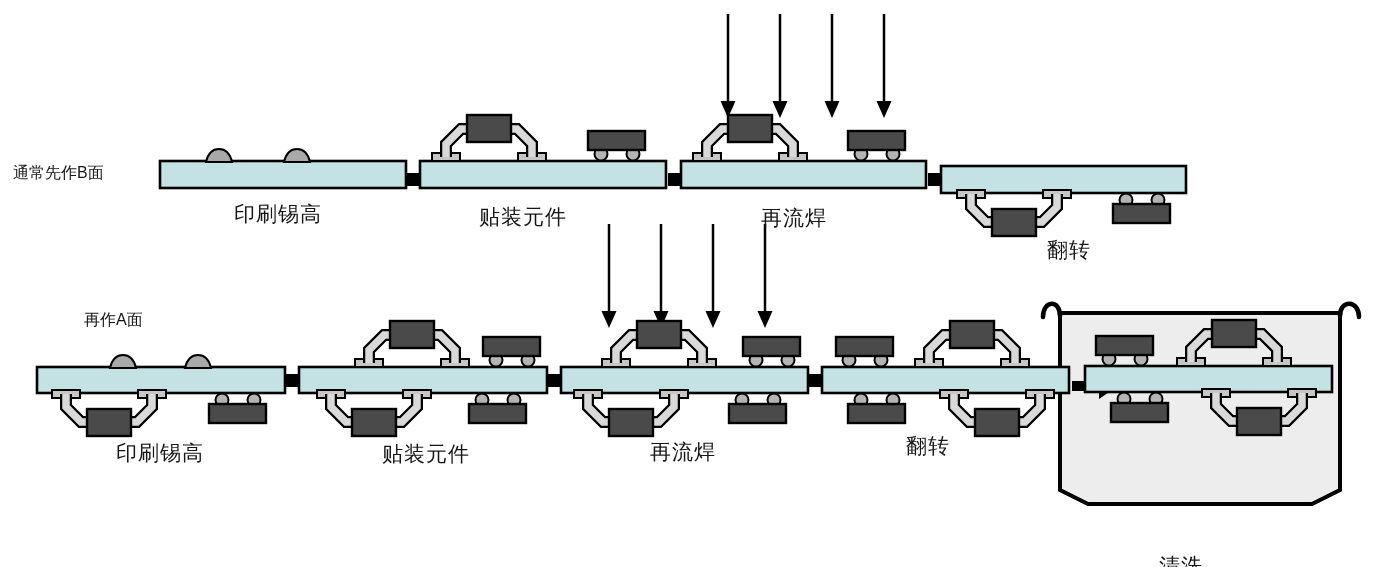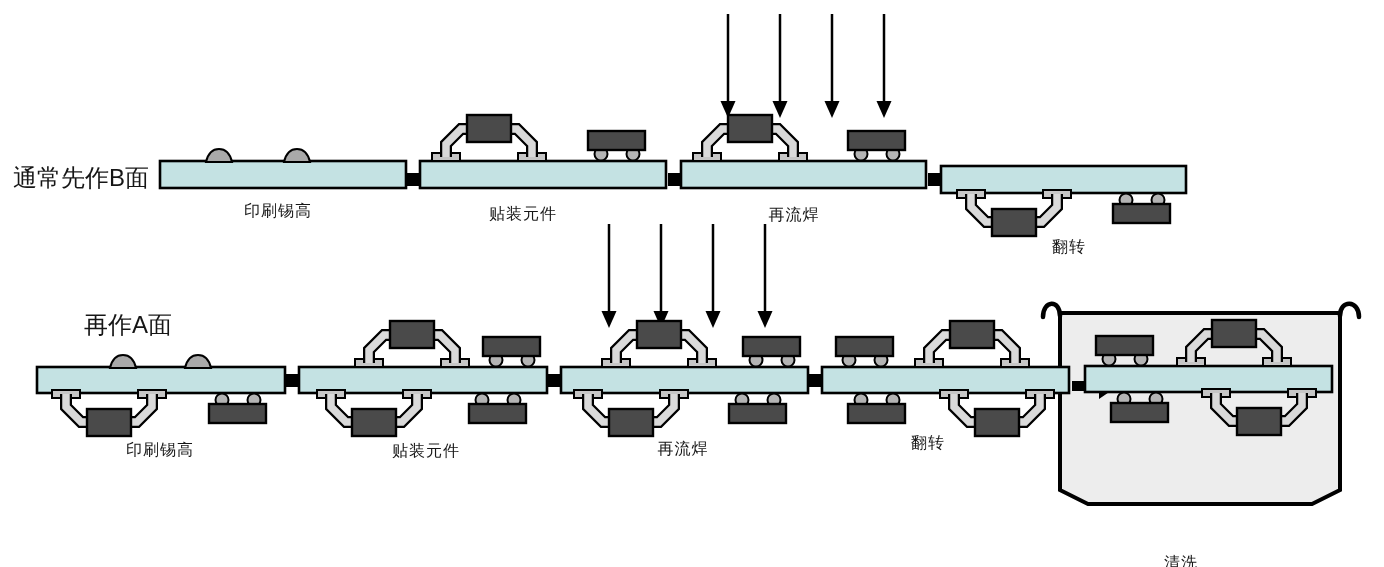--- a/index.html
+++ b/index.html
@@ -2,25 +2,25 @@
 <html style="--board: #c4e2e3; --component: #4a4a4a; --lead: #d9d9d9; --pad: #c6c6c6; --ball: #b4b4b4; --bump: #a9a9a9; --tank: #ededed; --ink: #000000;"><head>
 <meta charset="utf-8">
 <style>
   html,body{margin:0;padding:0;background:#fff;}
   .canvas{
     position:relative;width:1384px;height:567px;background:#fff;
     font-family:"Liberation Sans","DejaVu Sans",sans-serif;overflow:hidden;
   }
   svg{position:absolute;left:0;top:0;}
   .lbl{
-    position:absolute;color:#161616;font-size:16px;line-height:1.15;
+    position:absolute;color:#161616;font-size:21px;line-height:1.15;
     white-space:nowrap;letter-spacing:1px;
   }
   .centered{transform:translateX(-50%);}
-  .side-lbl{font-size:24px;letter-spacing:0;}
+  .side-lbl{font-size:16px;letter-spacing:0;}
   
   .board{fill:var(--board,#c4e2e3);stroke:var(--ink,#000);stroke-width:2.6;}
   .conn{fill:var(--ink,#000);}
   .body{fill:var(--component,#4a4a4a);stroke:var(--ink,#000);stroke-width:2.4;}
   .pad{fill:var(--pad,#c6c6c6);stroke:var(--ink,#000);stroke-width:2;}
   .lead-o{fill:none;stroke:var(--ink,#000);stroke-width:12;stroke-linejoin:miter;}
   .lead-i{fill:none;stroke:var(--lead,#d9d9d9);stroke-width:7.5;stroke-linejoin:miter;}
   .ball{fill:var(--ball,#b4b4b4);stroke:var(--ink,#000);stroke-width:2;}
   .bump{fill:var(--bump,#a9a9a9);stroke:var(--ink,#000);stroke-width:2;}
   .aline{stroke:var(--ink,#000);stroke-width:2.5;}

